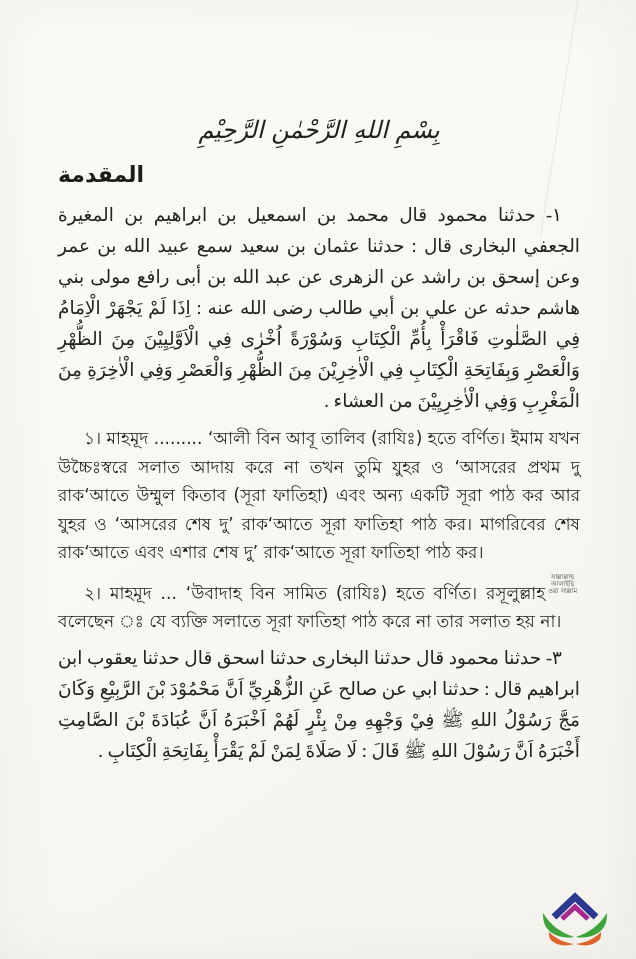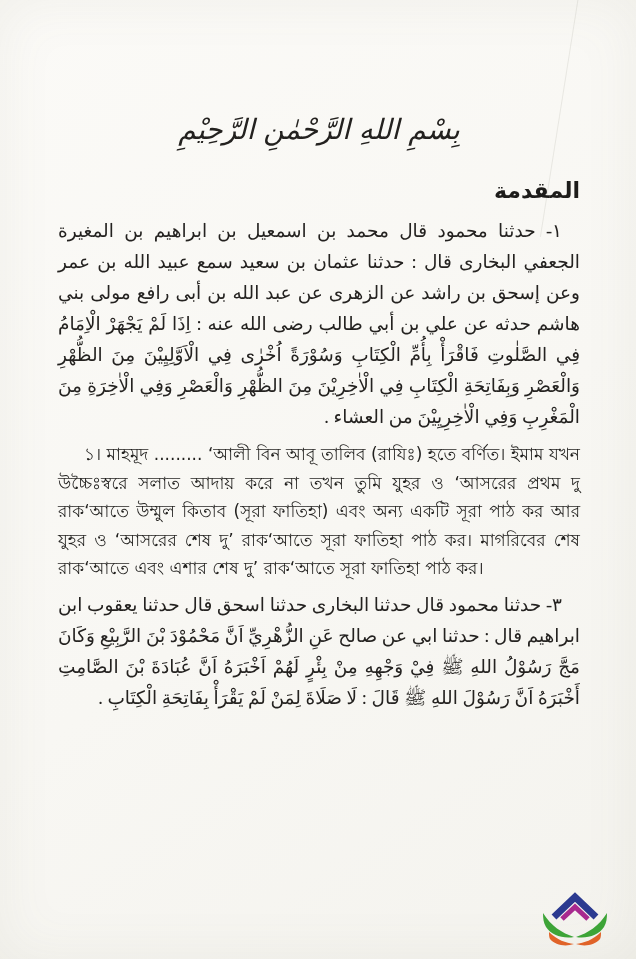--- a/index.html
+++ b/index.html
@@ -28,29 +28,29 @@
     transform-origin: top;
   }
   .content {
     position: absolute;
     left: 58px;
     top: 112px;
     width: 522px;
   }
   .bismillah {
     text-align: center;
-    font-size: 28px;
+    font-size: 24px;
     line-height: 36px;
     font-style: italic;
     direction: rtl;
     color: #23211f;
-    margin-bottom: 28px;
+    margin-bottom: 12px;
   }
   .heading {
-    text-align: right;
+    text-align: left;
     direction: rtl;
     font-size: 22px;
     font-weight: bold;
     line-height: 30px;
     margin-bottom: 10px;
     color: #1d1c1a;
   }
   .arabic {
     direction: rtl;
     text-align: justify;
@@ -99,20 +99,21 @@
 
     <div class="bismillah">بِسْمِ اللهِ الرَّحْمٰنِ الرَّحِيْمِ</div>
 
     <div class="heading">المقدمة</div>
 
     <p class="arabic">١- حدثنا محمود قال محمد بن اسمعيل بن ابراهيم بن المغيرة الجعفي البخارى قال : حدثنا عثمان بن سعيد سمع عبيد الله بن عمر وعن إسحق بن راشد عن الزهرى عن عبد الله بن أبى رافع مولى بني هاشم حدثه عن علي بن أبي طالب رضى الله عنه : اِذَا لَمْ يَجْهَرْ الْاِمَامُ فِي الصَّلٰوتِ فَاقْرَأْ بِأُمِّ الْكِتَابِ وَسُوْرَةً اُخْرٰى فِي الْاَوَّلِيِيْنَ مِنَ الظُّهْرِ وَالْعَصْرِ وَبِفَاتِحَةِ الْكِتَابِ فِي الْاٰخِرِيْنَ مِنَ الظُّهْرِ وَالْعَصْرِ وَفِي الْاٰخِرَةِ مِنَ الْمَغْرِبِ وَفِي الْاٰخِرِيِيْنَ من العشاء .</p>
 
     <p class="bengali">১। মাহমূদ ......... ‘আলী বিন আবূ তালিব (রাযিঃ) হতে বর্ণিত। ইমাম যখন উচ্চৈঃস্বরে সলাত আদায় করে না তখন তুমি যুহর ও ‘আসরের প্রথম দু রাক‘আতে উম্মুল কিতাব (সূরা ফাতিহা) এবং অন্য একটি সূরা পাঠ কর আর যুহর ও ‘আসরের শেষ দু’ রাক‘আতে সূরা ফাতিহা পাঠ কর। মাগরিবের শেষ রাক‘আতে এবং এশার শেষ দু’ রাক‘আতে সূরা ফাতিহা পাঠ কর।</p>
 
 
+    <p class="bengali"><span>২। মাহমূদ ... ‘উবাদাহ বিন সামিত (রাযিঃ) হতে বর্ণিত। রসূলুল্লাহ</span><span class="stamp"><span>সাল্লাল্লাহু</span><br><span>আলাইহি</span><br><span>ওয়া সাল্লাম</span></span> <span>বলেছেন ঃ যে ব্যক্তি সলাতে সূরা ফাতিহা পাঠ করে না তার সলাত হয় না।</span></p>
 
     <p class="arabic">٣- حدثنا محمود قال حدثنا البخارى حدثنا اسحق قال حدثنا يعقوب ابن ابراهيم قال : حدثنا ابي عن صالح عَنِ الزُّهْرِيِّ اَنَّ مَحْمُوْدَ بْنَ الرَّبِيْعِ وَكَانَ مَجَّ رَسُوْلُ اللهِ ﷺ فِيْ وَجْهِهِ مِنْ بِئْرٍ لَهُمْ اَخْبَرَهُ اَنَّ عُبَادَةَ بْنَ الصَّامِتِ أَخْبَرَهُ اَنَّ رَسُوْلَ اللهِ ﷺ قَالَ : لَا صَلَاةَ لِمَنْ لَمْ يَقْرَأْ بِفَاتِحَةِ الْكِتَابِ .</p>
 
   </div>
 
   <svg class="logo" viewBox="0 0 74 60" xmlns="http://www.w3.org/2000/svg">
 
     <polyline points="16,27 37,7 58,27" fill="none" stroke="#2b3a90" stroke-width="7" stroke-linejoin="miter"></polyline>
 
     <polyline points="24,29 37,17 50,29" fill="none" stroke="#a82a8f" stroke-width="5" stroke-linejoin="miter"></polyline>

